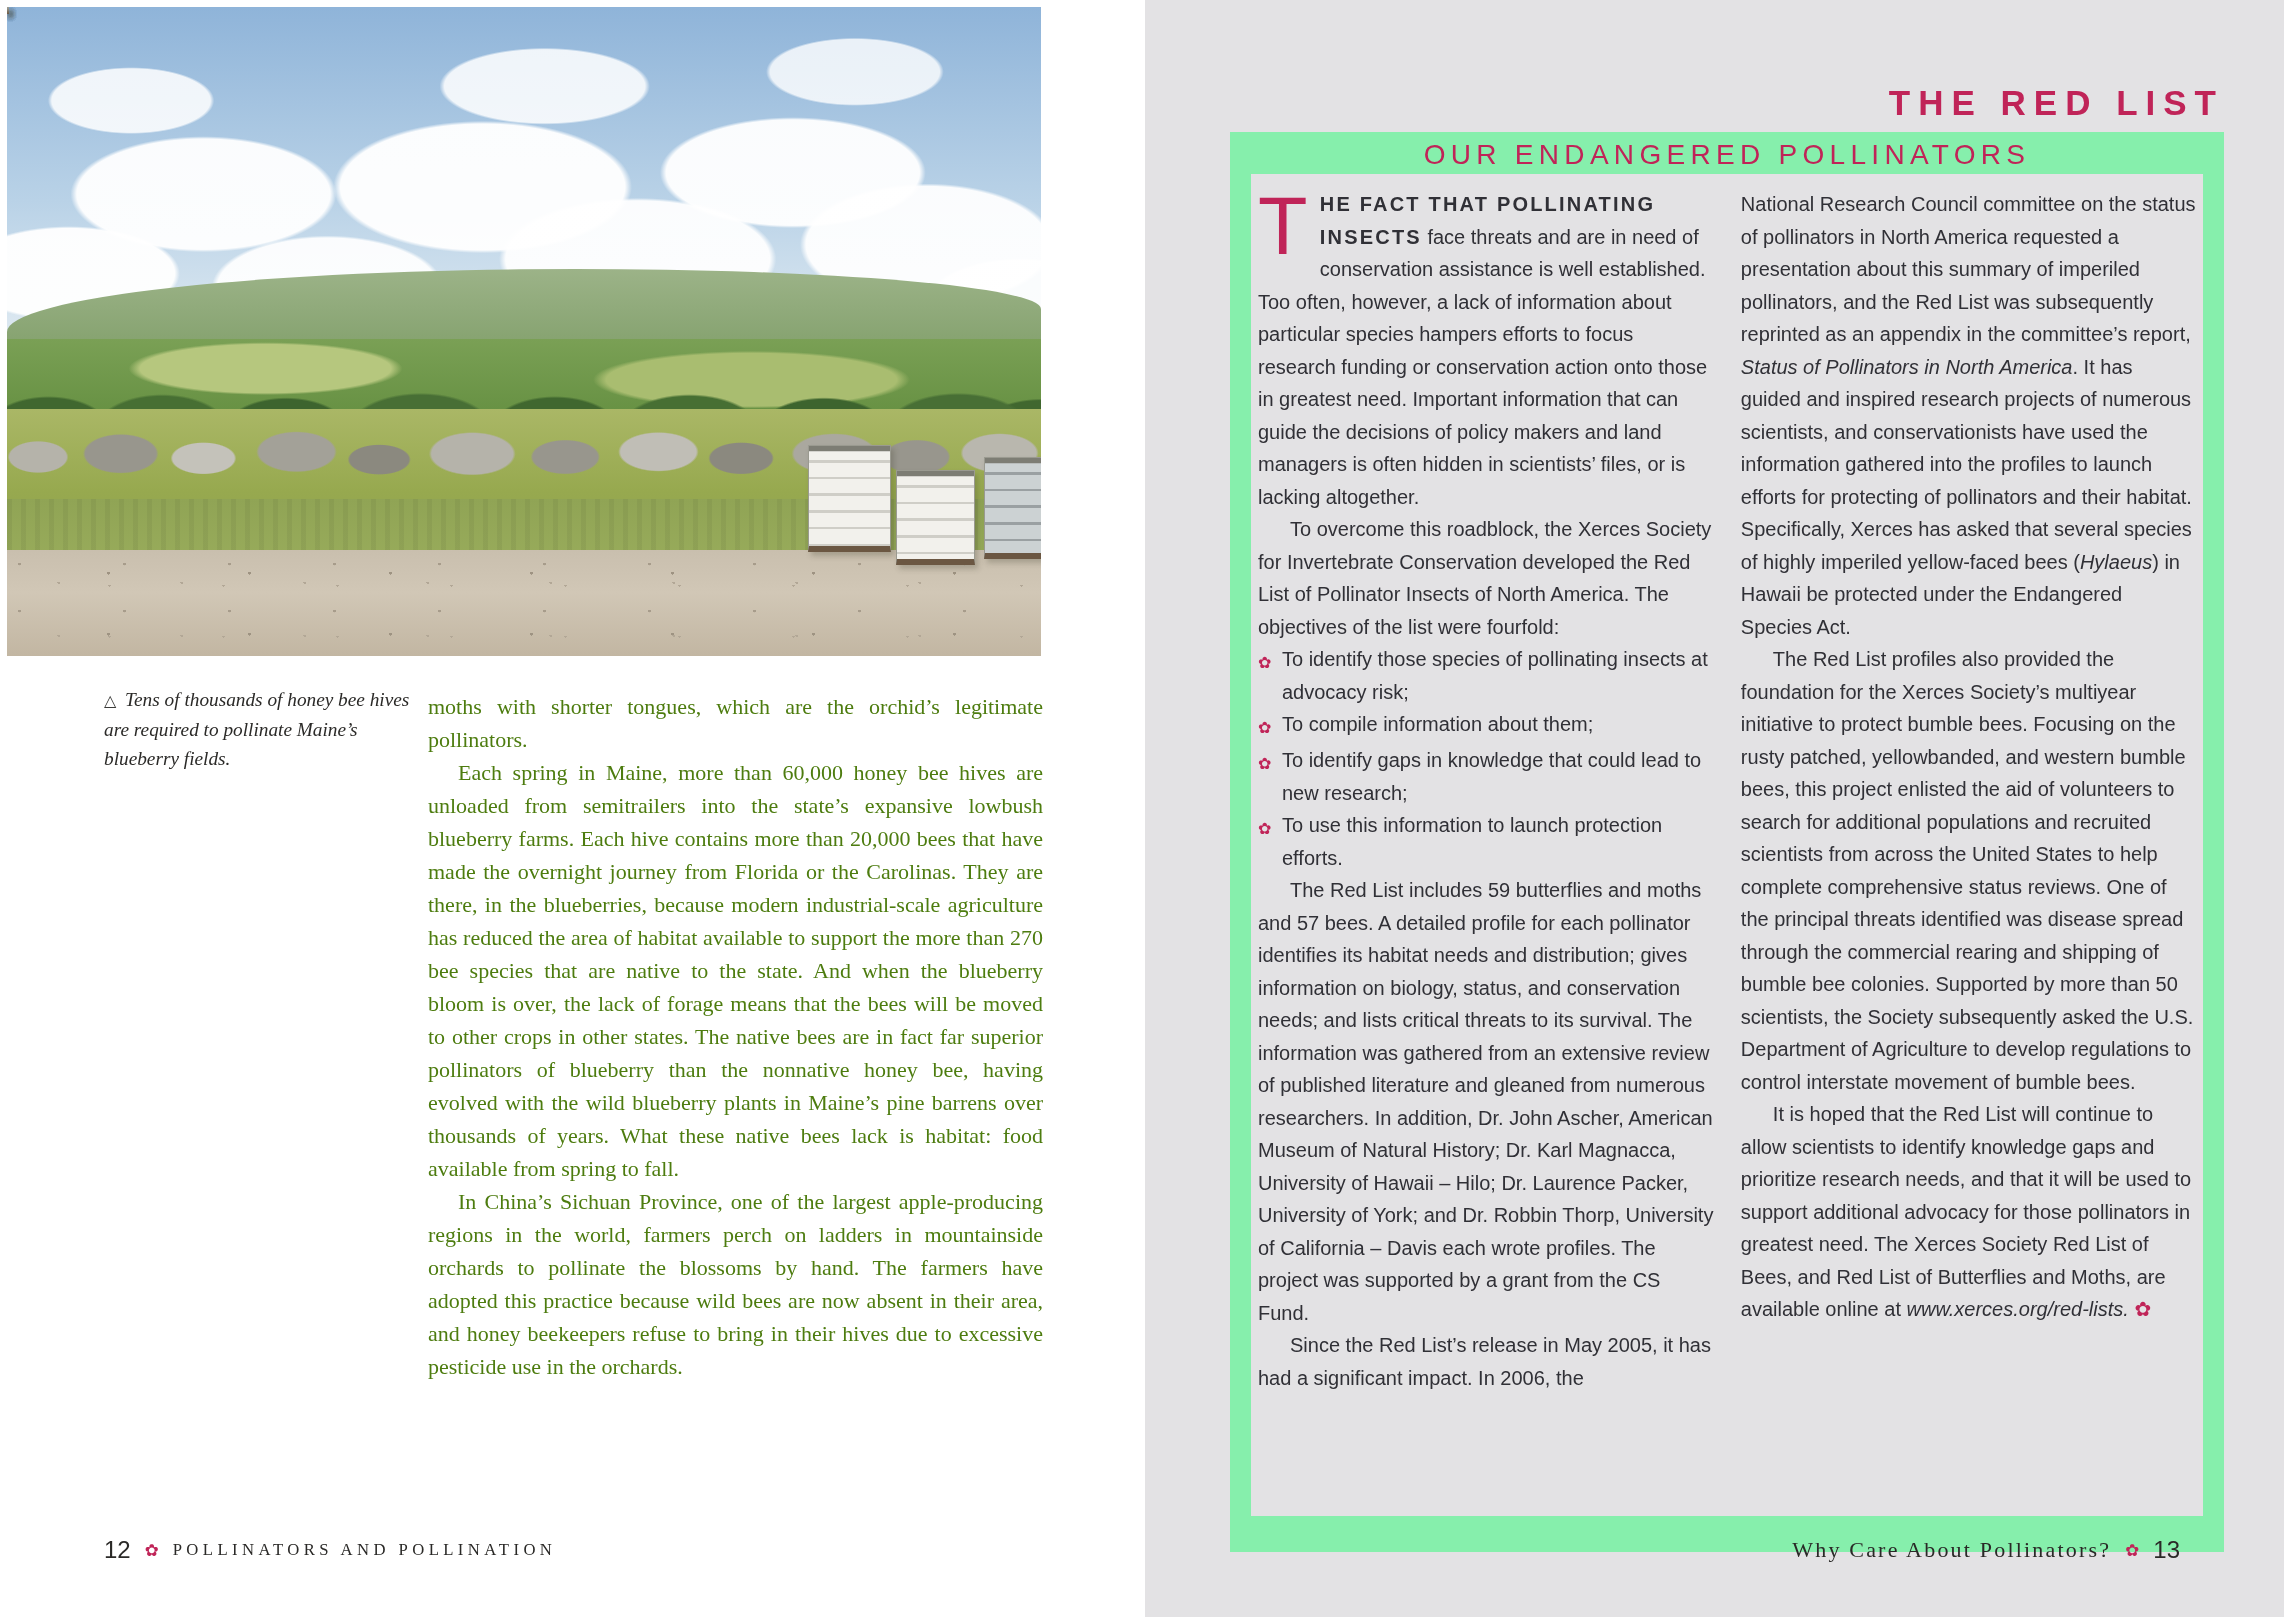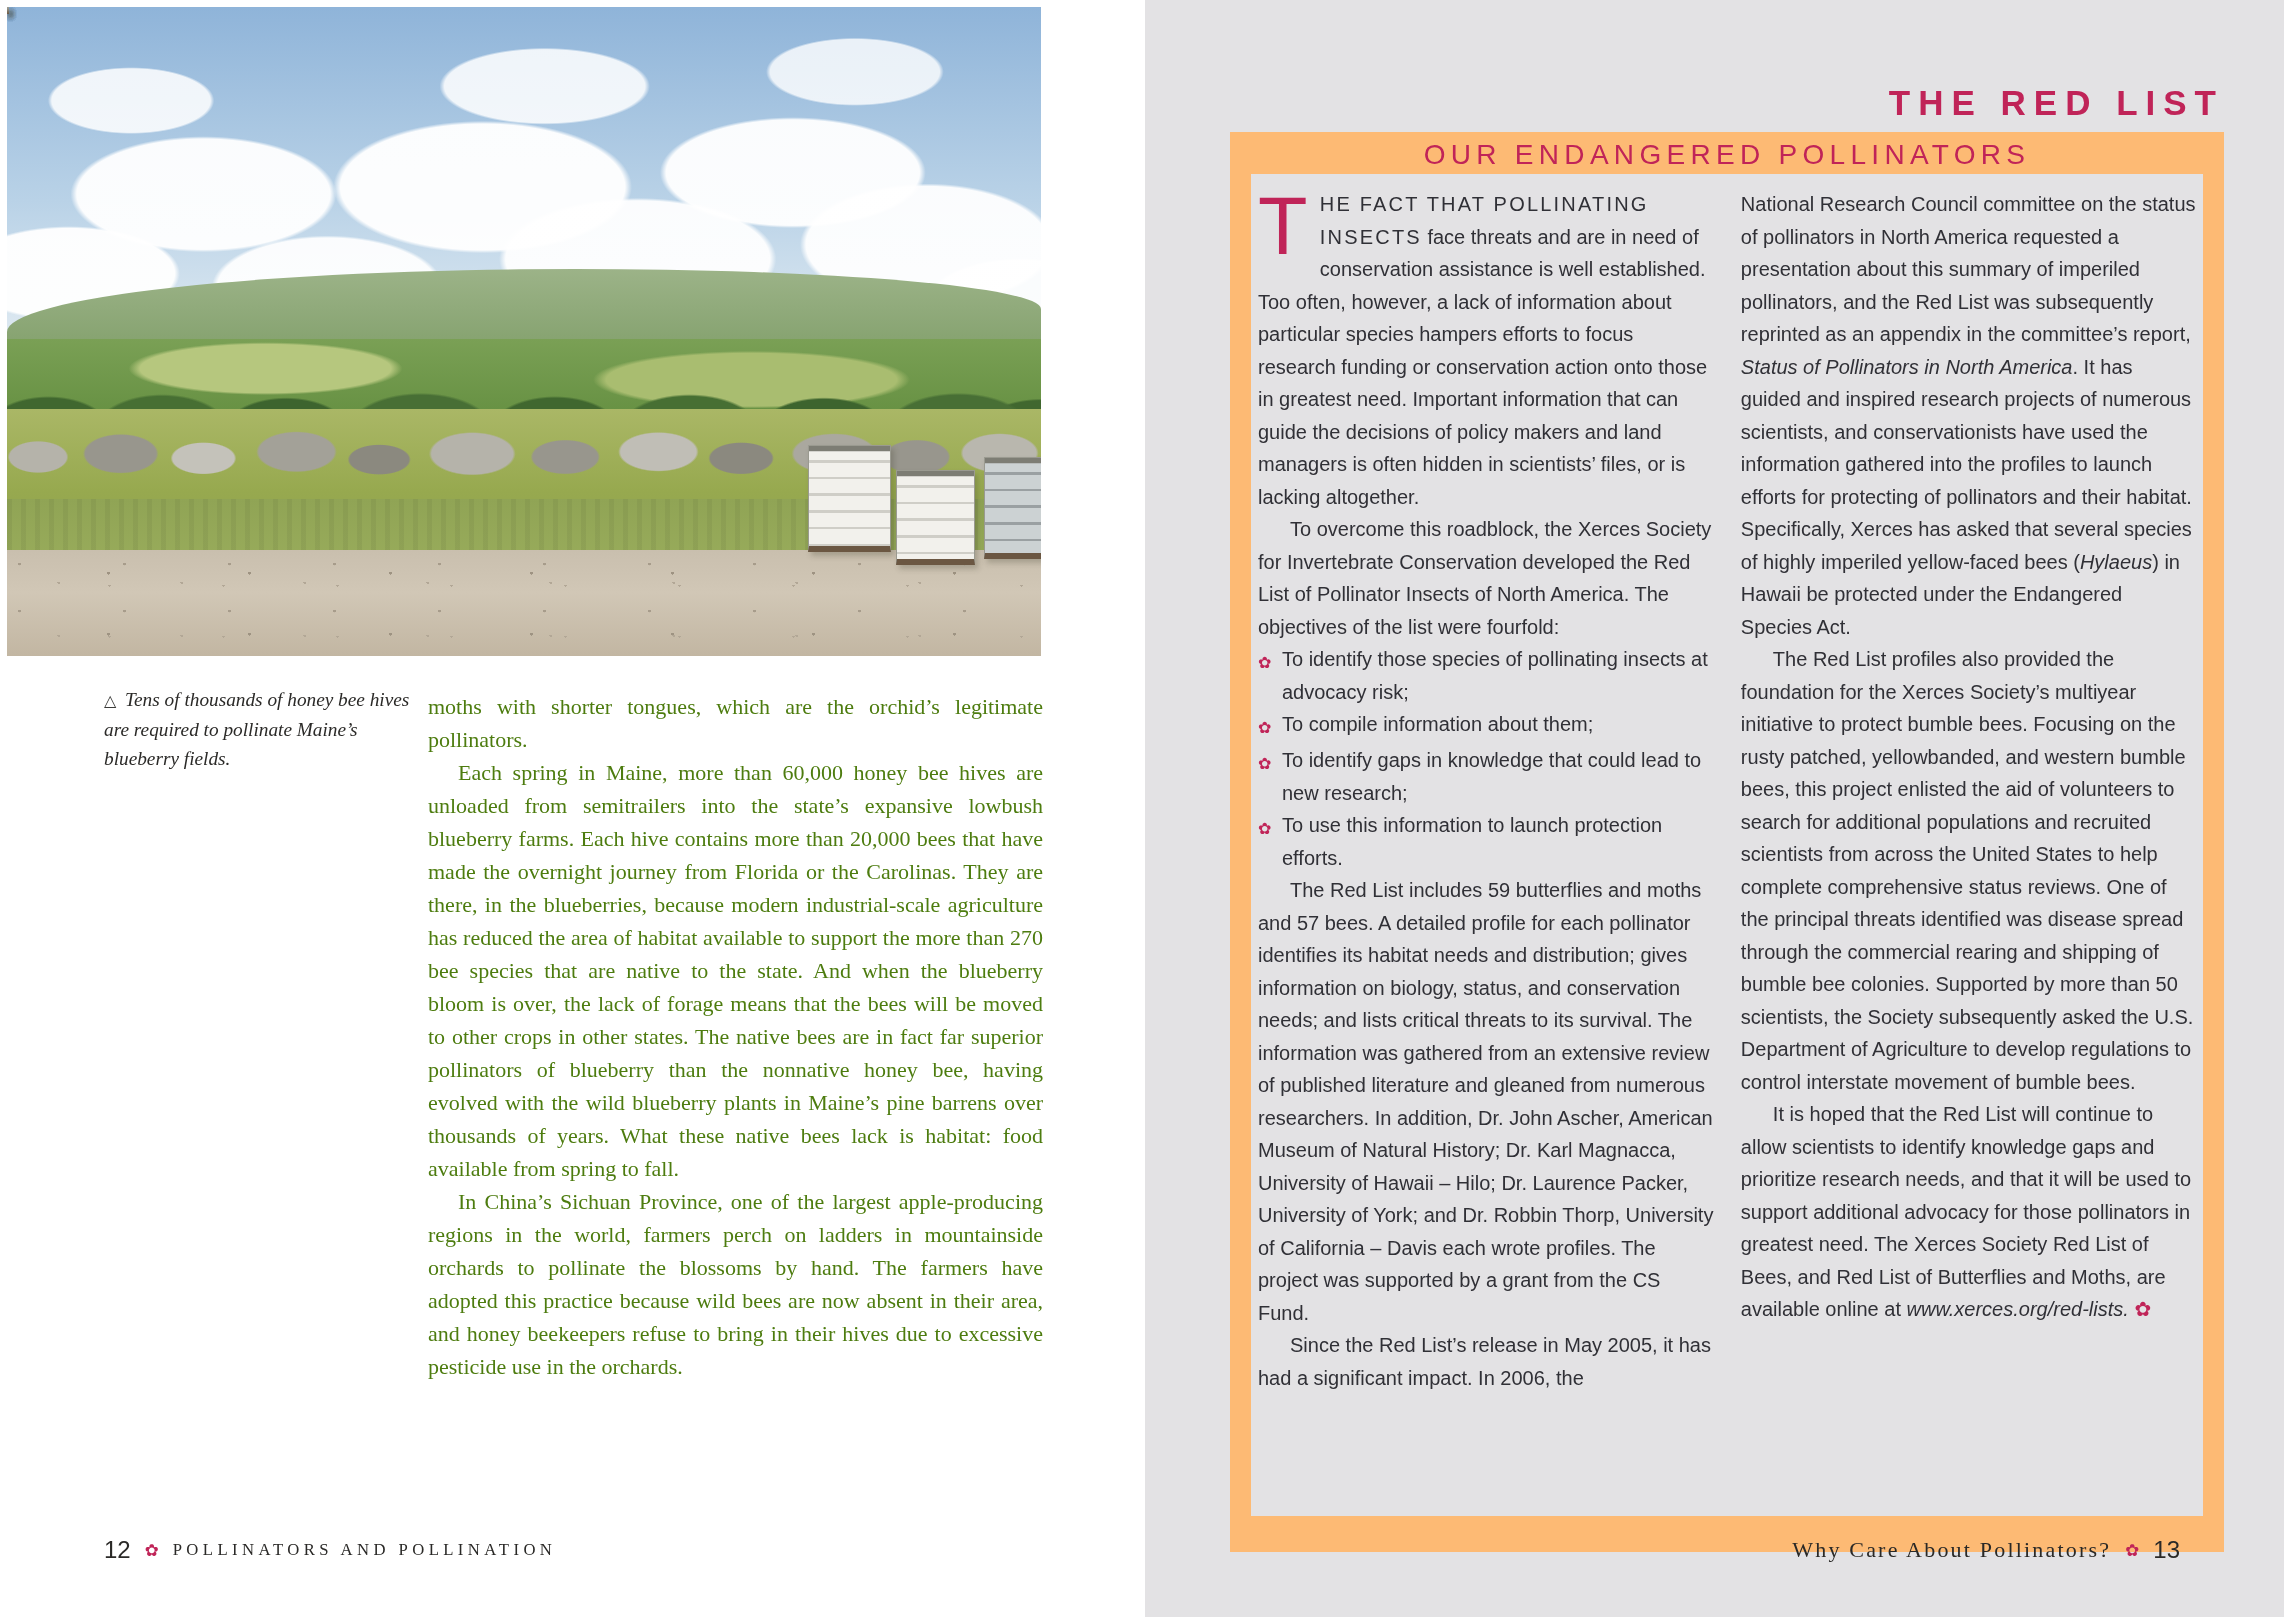--- a/index.html
+++ b/index.html
@@ -99,32 +99,32 @@
   .folio-right{right:104px;top:1536px;gap:14px;}
   .folio .num{font-family:"Liberation Sans","DejaVu Sans",sans-serif;font-size:24px;}
   .fl{color:#c02458;font-family:"DejaVu Sans",sans-serif;font-size:16.7px;}
   .folio .btitle{font-size:16.7px;letter-spacing:4.4px;}
   .folio .chap{font-size:22px;letter-spacing:2.2px;}
 
   
   .rp-title{position:absolute;left:1230px;top:83px;width:994px;margin:0;text-align:right;
             font-family:"Liberation Sans","DejaVu Sans",sans-serif;font-weight:bold;
             font-size:35px;letter-spacing:8px;color:#c02458;}
-  .box{position:absolute;left:1230px;top:132px;width:994px;height:1420px;background:#fdba74;}
+  .box{position:absolute;left:1230px;top:132px;width:994px;height:1420px;background:#86efac;}
   .box-subtitle{margin:7px 0 0;text-align:center;font-family:"Liberation Sans","DejaVu Sans",sans-serif;
                 font-size:28px;font-weight:normal;letter-spacing:5.3px;color:#c02458;}
   .panel{position:absolute;left:21px;top:42px;width:952px;height:1342px;background:#e3e2e4;
          box-sizing:border-box;padding:14px 5.3px 0 7px;}
   .cols{display:flex;gap:26px;font-family:"Liberation Sans","DejaVu Sans",sans-serif;
         font-size:20px;line-height:32.5px;color:#303036;}
   .col{flex:1;min-width:0;}
   .col p{margin:0;}
   .col .p-ind{text-indent:32px;}
   .dropcap{float:left;font-size:81px;line-height:63px;color:#c02458;margin:7px 12.3px 1.8px 0;}
-  .caps{letter-spacing:2.2px;}
+  .caps{letter-spacing:2.2px;font-weight:bold;}
   .bullets{list-style:none;margin:0;padding:0;}
   .bullets li{display:flex;}
   .b-icon{color:#c02458;font-family:"DejaVu Sans",sans-serif;font-size:16px;flex:0 0 24px;padding-top:3.5px;}
   .b-text{flex:1;}
 </style>
 </head>
 <body>
 
 <div class="spread">
   <div class="right-bg"></div>

